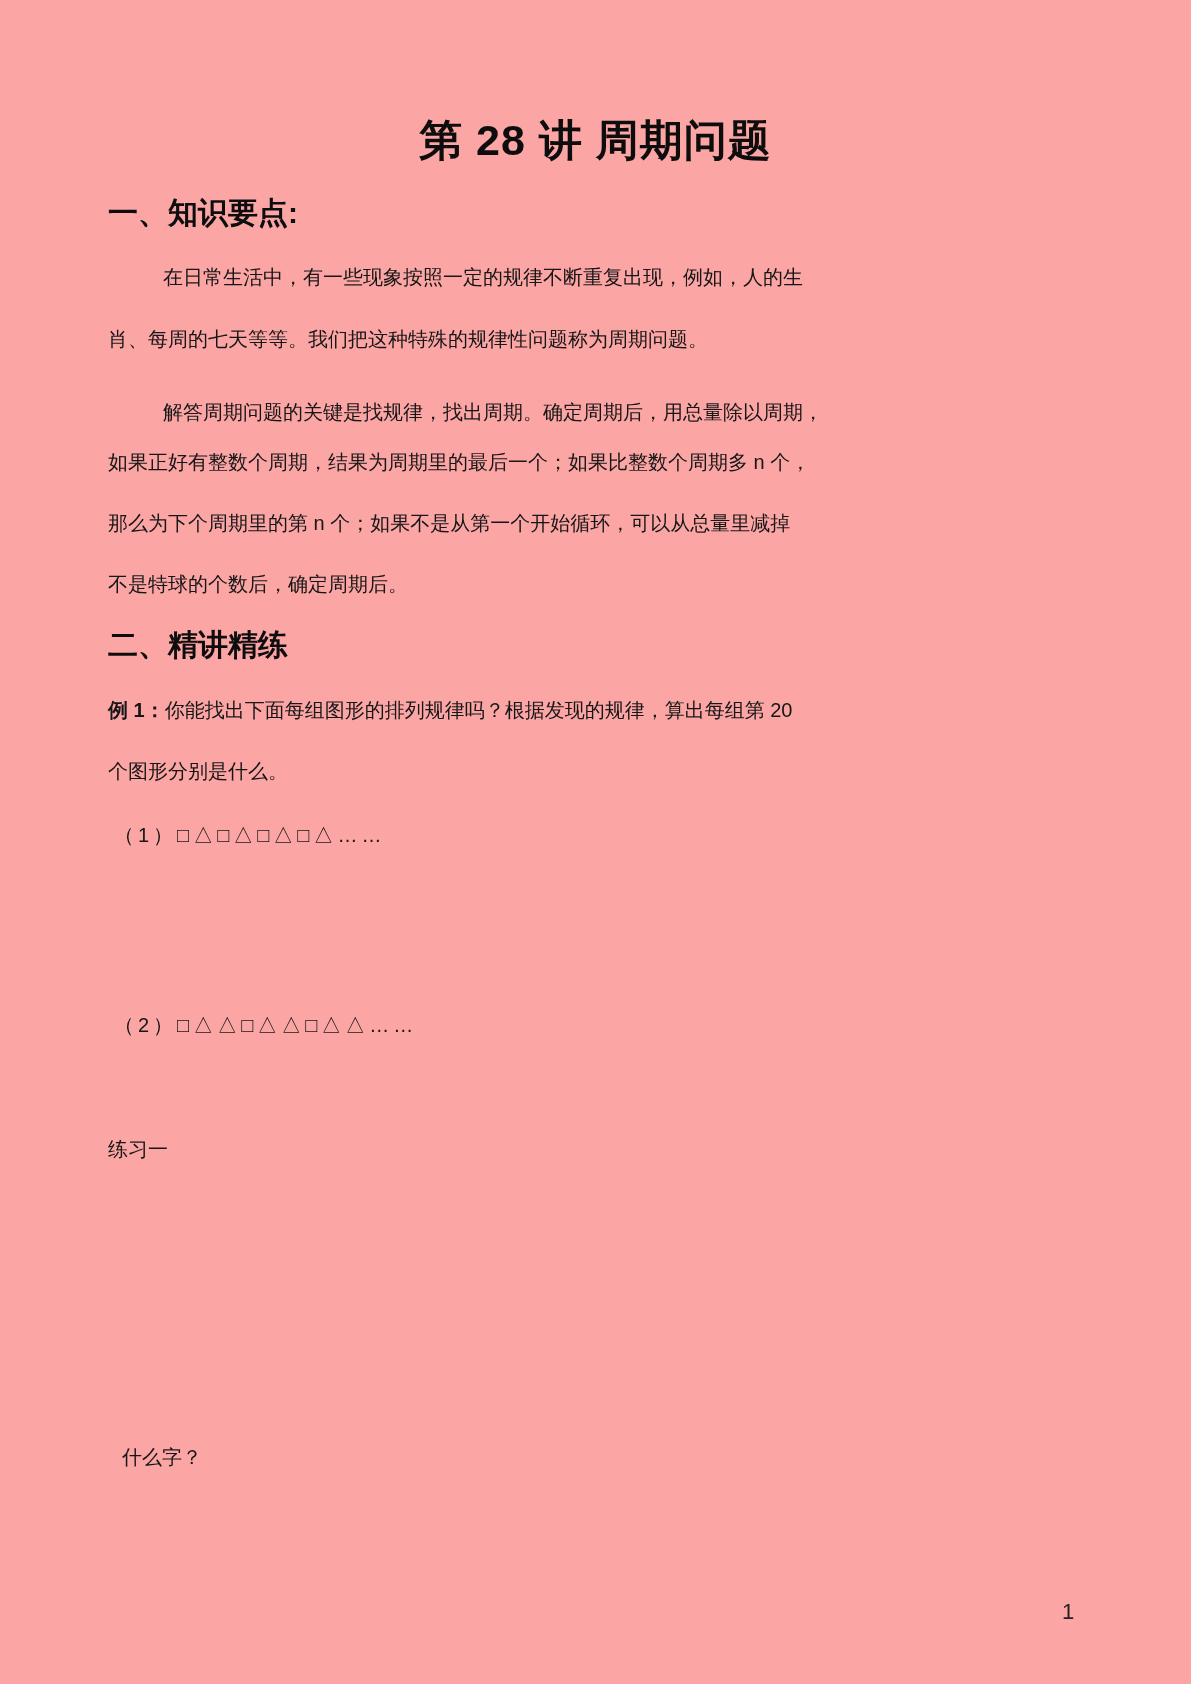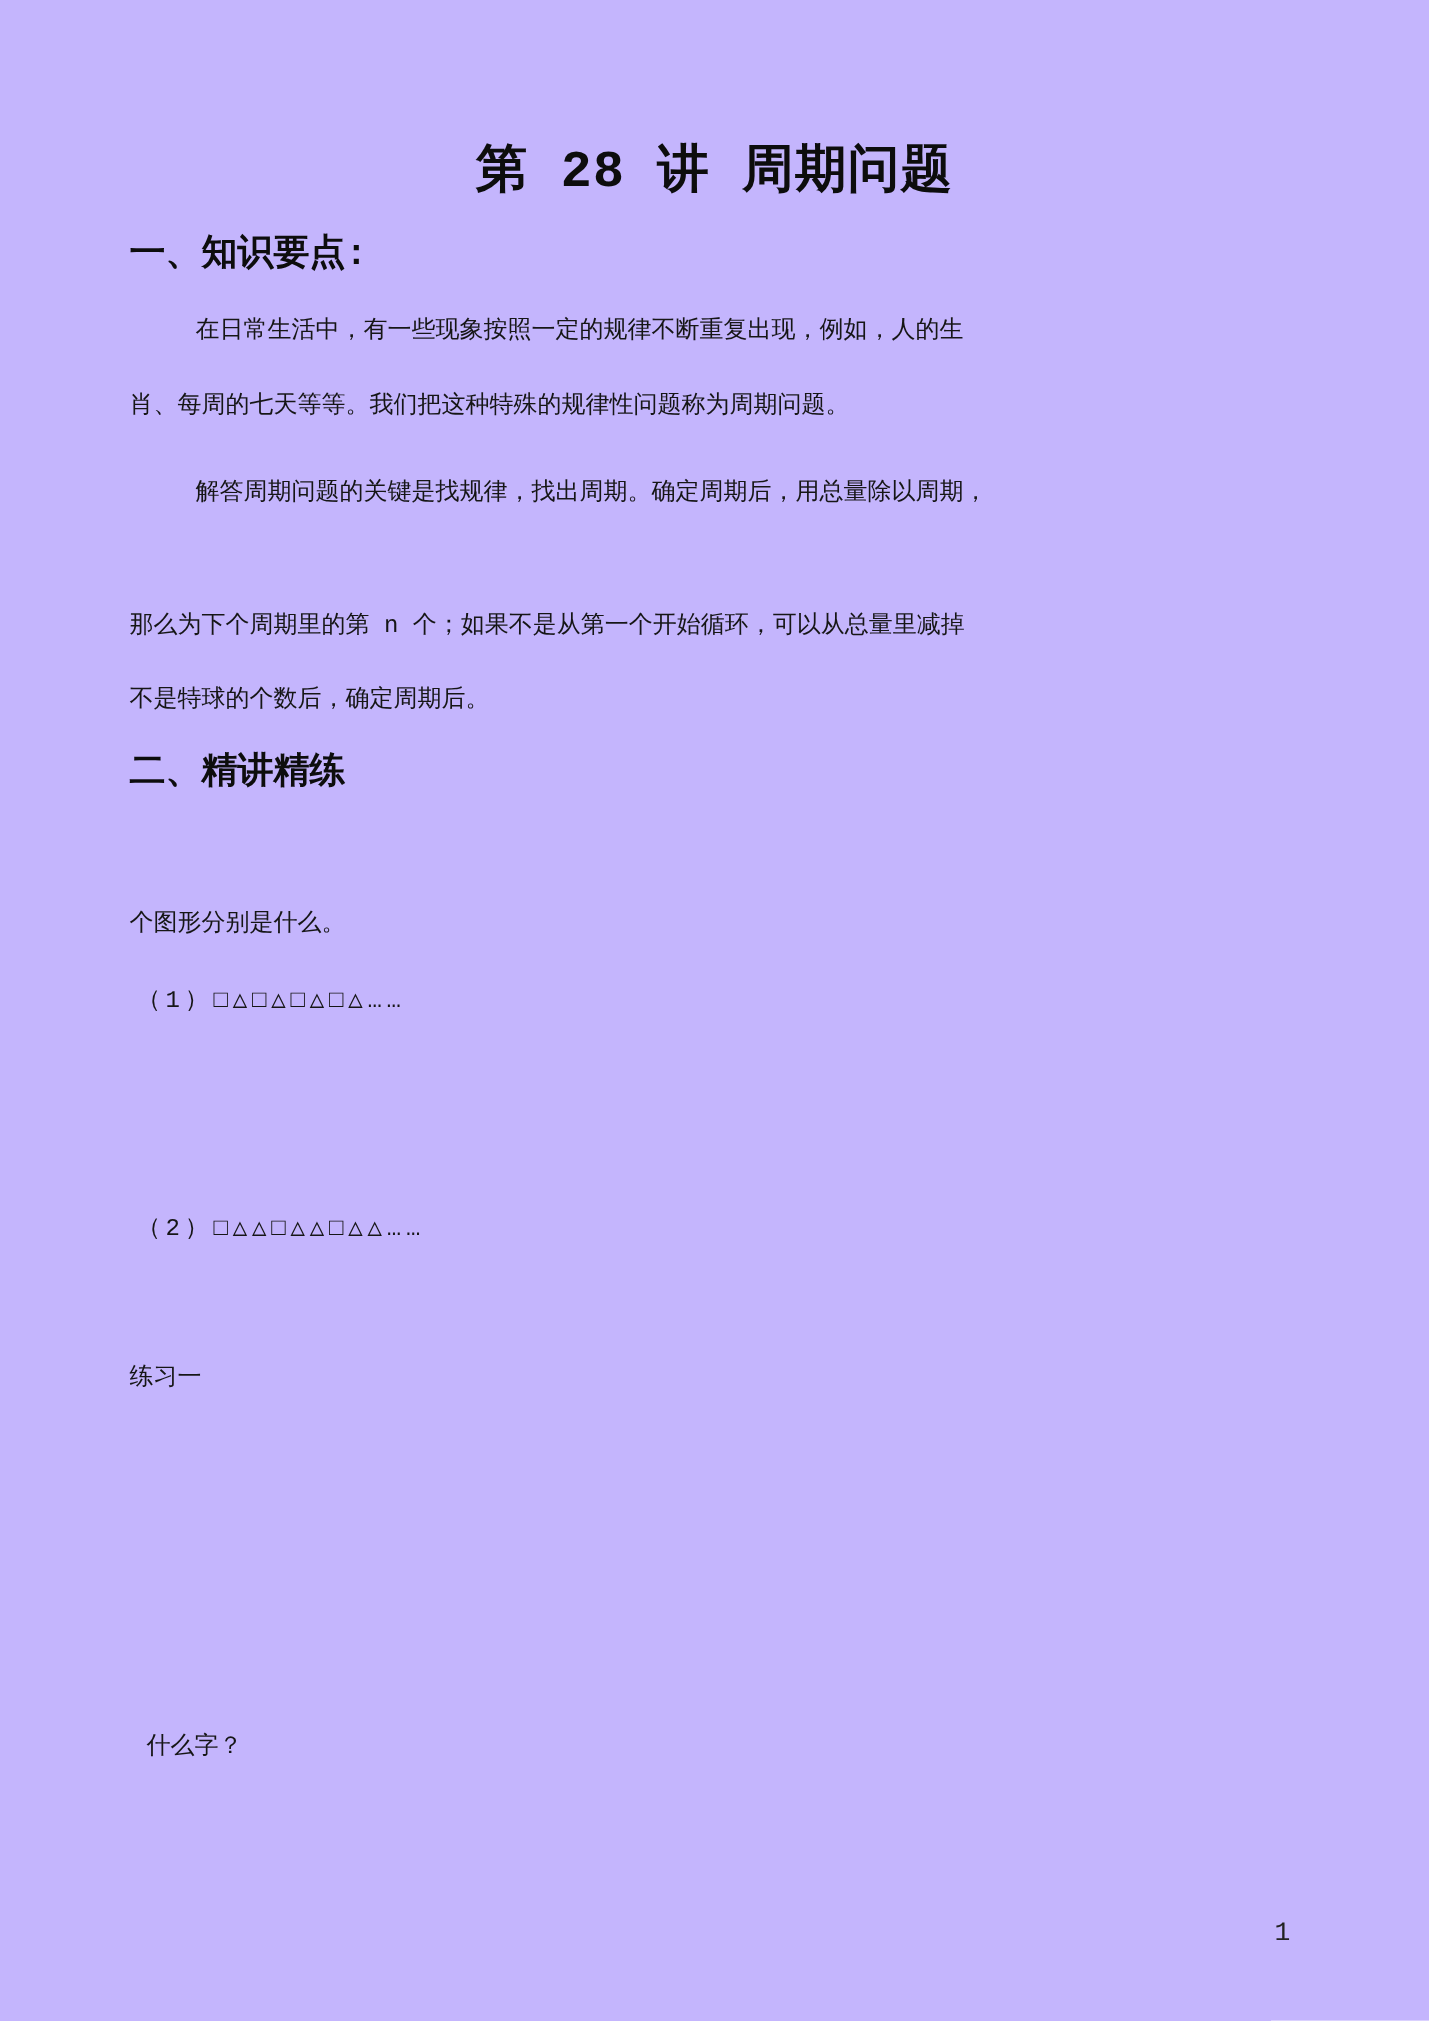--- a/index.html
+++ b/index.html
@@ -4,22 +4,22 @@
 <style>
   html, body {
     margin: 0;
     padding: 0;
     background: #ffffff;
   }
   .page {
     position: relative;
     width: 1191px;
     height: 1684px;
-    background: #c4b5fd;
-    font-family: Liberation Mono, monospace;
+    background: #fca5a5;
+    font-family: Liberation Sans, sans-serif;
     color: #121212;
     overflow: hidden;
   }
   .line {
     position: absolute;
     white-space: nowrap;
     font-size: 20px;
     line-height: 34px;
     color: #161616;
   }
@@ -48,25 +48,29 @@
 <div class="page">
 
   <div class="title" style="top:112px">第 28 讲 周期问题</div>
 
   <div class="line heading" style="left:108px; top:196px">一、知识要点:</div>
 
   <div class="line" style="left:163px; top:260px">在日常生活中，有一些现象按照一定的规律不断重复出现，例如，人的生</div>
   <div class="line" style="left:108px; top:322px">肖、每周的七天等等。我们把这种特殊的规律性问题称为周期问题。</div>
 
   <div class="line" style="left:163px; top:395px">解答周期问题的关键是找规律，找出周期。确定周期后，用总量除以周期，</div>
+  <div class="line" style="left:108px; top:445px">如果正好有整数个周期，结果为周期里的最后一个；如果比整数个周期多 n 个，</div>
   <div class="line" style="left:108px; top:506px">那么为下个周期里的第 n 个；如果不是从第一个开始循环，可以从总量里减掉</div>
   <div class="line" style="left:108px; top:567px">不是特球的个数后，确定周期后。</div>
 
   <div class="line heading" style="left:108px; top:628px">二、精讲精练</div>
 
+  <div class="line" style="left:108px; top:693px">
+    <span class="bold">例 1：</span><span>你能找出下面每组图形的排列规律吗？根据发现的规律，算出每组第 20</span>
+  </div>
   <div class="line" style="left:108px; top:754px">个图形分别是什么。</div>
 
   <div class="line seq" style="left:114px; top:818px">（1）□△□△□△□△……</div>
 
   <div class="line seq" style="left:114px; top:1008px">（2）□△△□△△□△△……</div>
 
   <div class="line" style="left:108px; top:1132px">练习一</div>
 
 
   <div class="line" style="left:122px; top:1440px">什么字？</div>

